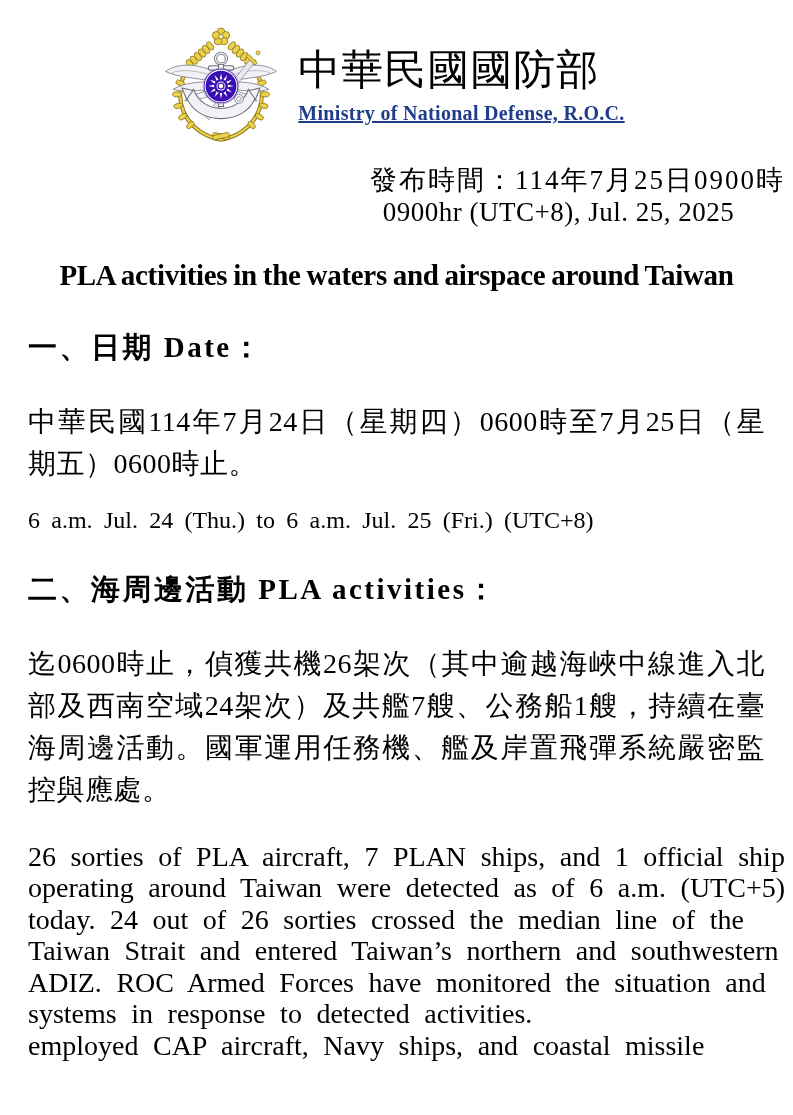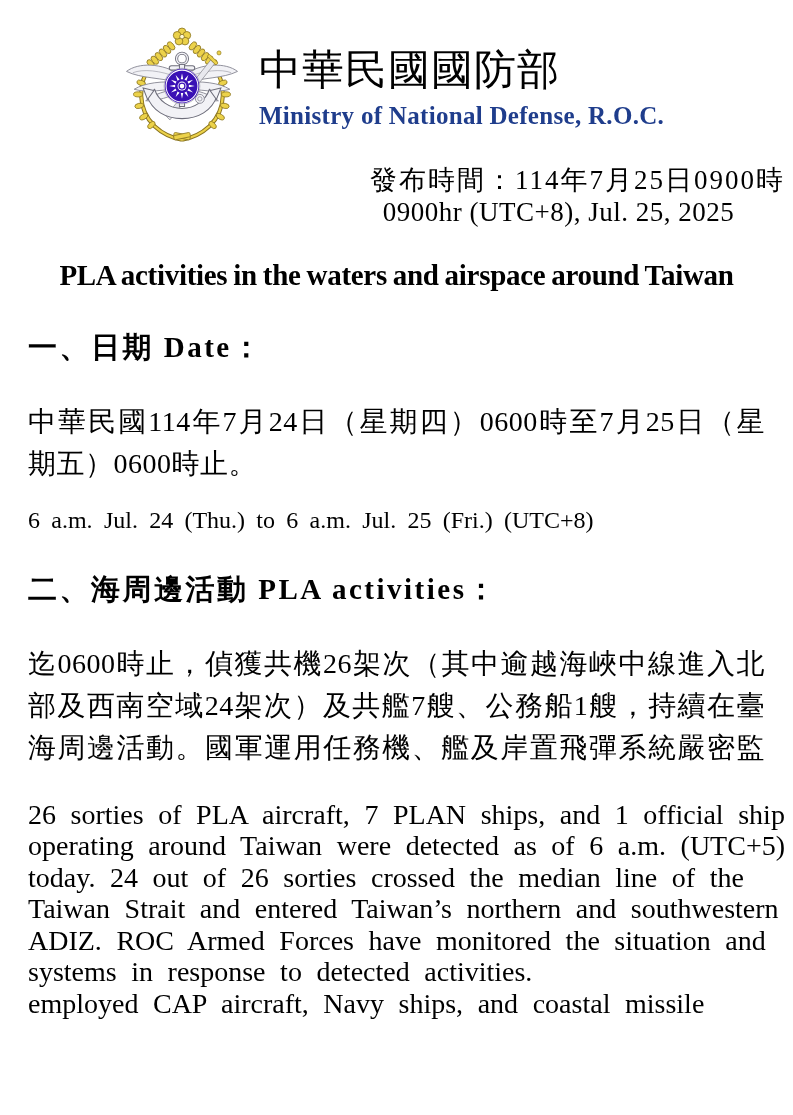--- a/index.html
+++ b/index.html
@@ -17,22 +17,22 @@
     display: flex; justify-content: center; align-items: flex-start;
     gap: 10px; margin-left: -14px;
   }
   .emblem-wrap { flex: 0 0 auto; }
   .org-block { padding-top: 24px; }
   .org-zh {
     font-size: 42px; line-height: 1.08; font-weight: 500;
     letter-spacing: 1px; white-space: nowrap;
   }
   .org-en {
-    margin-top: 9px; font-size: 25px; font-weight: 700;
-    color: #1f3d8c; letter-spacing: 0.3px; white-space: nowrap;
+    margin-top: 9px; font-size: 20px; font-weight: 700;
+    color: #1f3d8c; letter-spacing: 0.3px; white-space: nowrap; text-decoration: underline;
   }
 
   
   .release { margin-top: 8px; margin-left: 324px; font-size: 27px; line-height: 1.2; }
   .release-zh { letter-spacing: 2px; margin-left: 18px; white-space: nowrap; }
   .release-en { letter-spacing: 0.5px; white-space: nowrap; text-align: center; }
 
   
   .title-block { text-align: center; margin-top: 30px; }
   .title-zh { font-size: 28px; font-weight: 700; letter-spacing: 3px; }
@@ -181,20 +181,21 @@
     <div class="zh-line">中華民國114年7月24日（星期四）0600時至7月25日（星</div>
     <div class="zh-line last-line">期五）0600時止。</div>
   </div>
   <div class="en-single">6 a.m. Jul. 24 (Thu.) to 6 a.m. Jul. 25 (Fri.) (UTC+8)</div>
 
   <div class="section-heading">二、海周邊活動 PLA activities：</div>
   <div class="zh-para">
     <div class="zh-line">迄0600時止，偵獲共機26架次（其中逾越海峽中線進入北</div>
     <div class="zh-line">部及西南空域24架次）及共艦7艘、公務船1艘，持續在臺</div>
     <div class="zh-line">海周邊活動。國軍運用任務機、艦及岸置飛彈系統嚴密監</div>
+    <div class="zh-line last-line">控與應處。</div>
   </div>
   <div class="en-para">
     <div class="en-line">26 sorties of PLA aircraft, 7 PLAN ships, and 1 official ship</div>
     <div class="en-line">operating around Taiwan were detected as of 6 a.m. (UTC+5)</div>
     <div class="en-line">today. 24 out of 26 sorties crossed the median line of the</div>
     <div class="en-line">Taiwan Strait and entered Taiwan’s northern and southwestern</div>
     <div class="en-line">ADIZ. ROC Armed Forces have monitored the situation and</div>
     <div class="en-line">systems in response to detected activities.</div>
     <div class="en-line">employed CAP aircraft, Navy ships, and coastal missile</div>
   </div>

